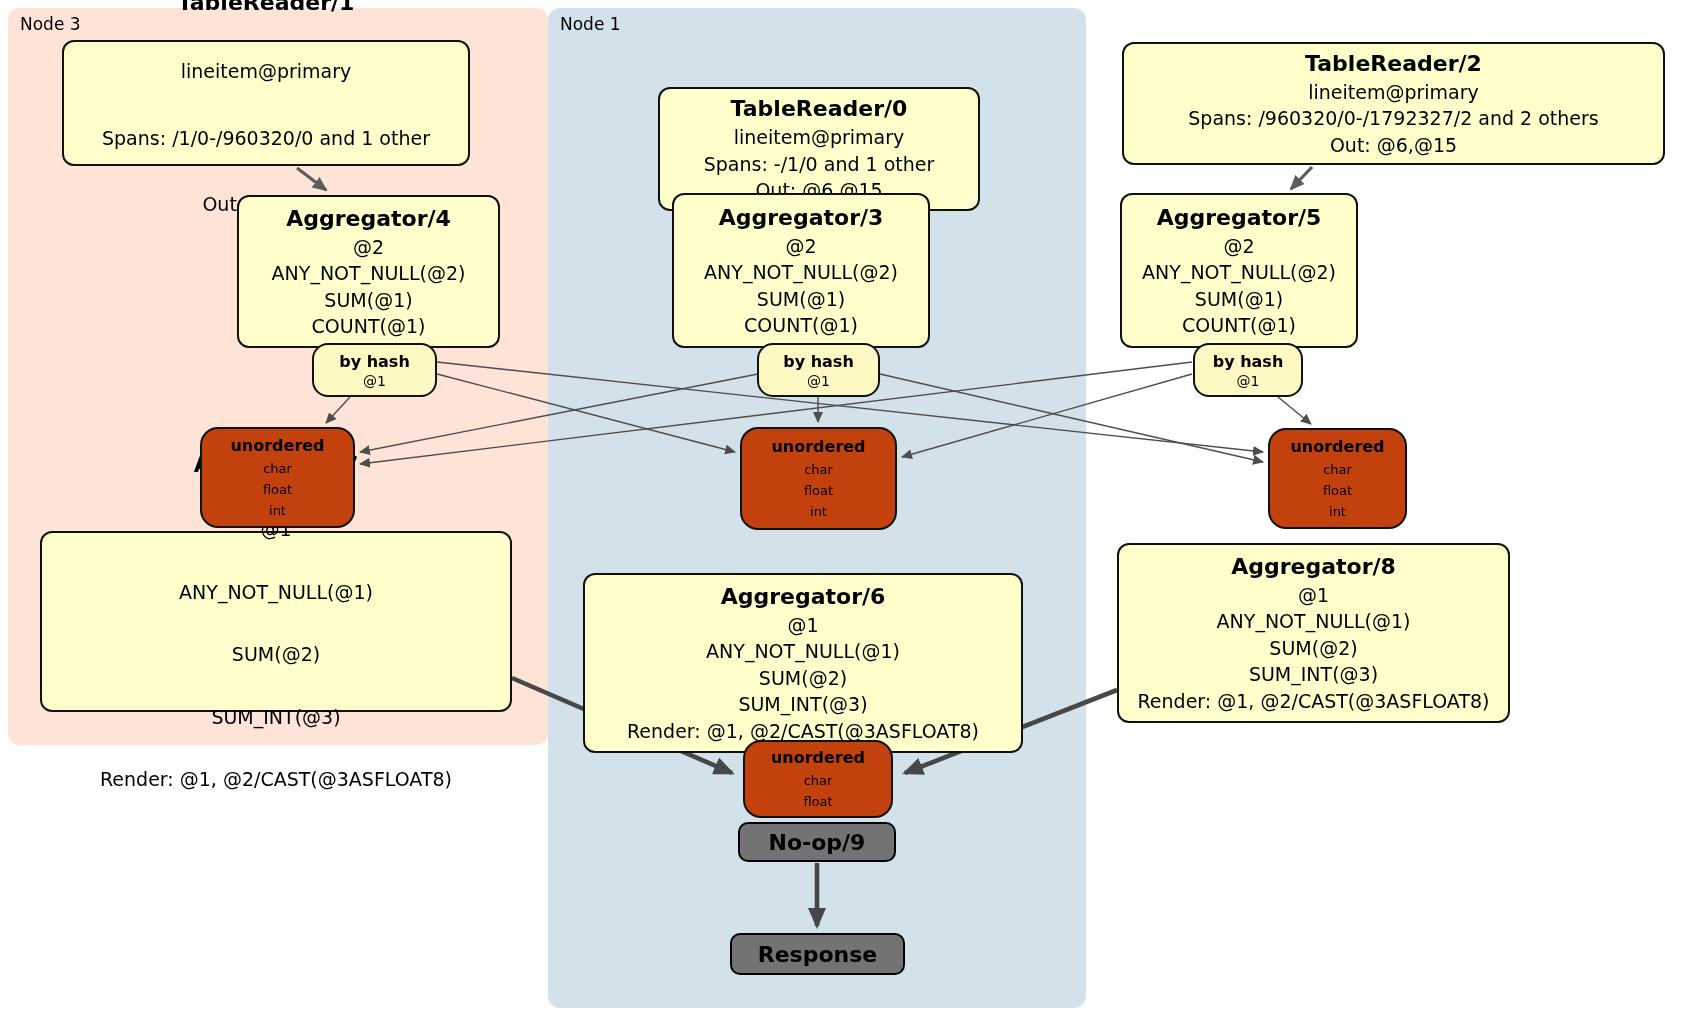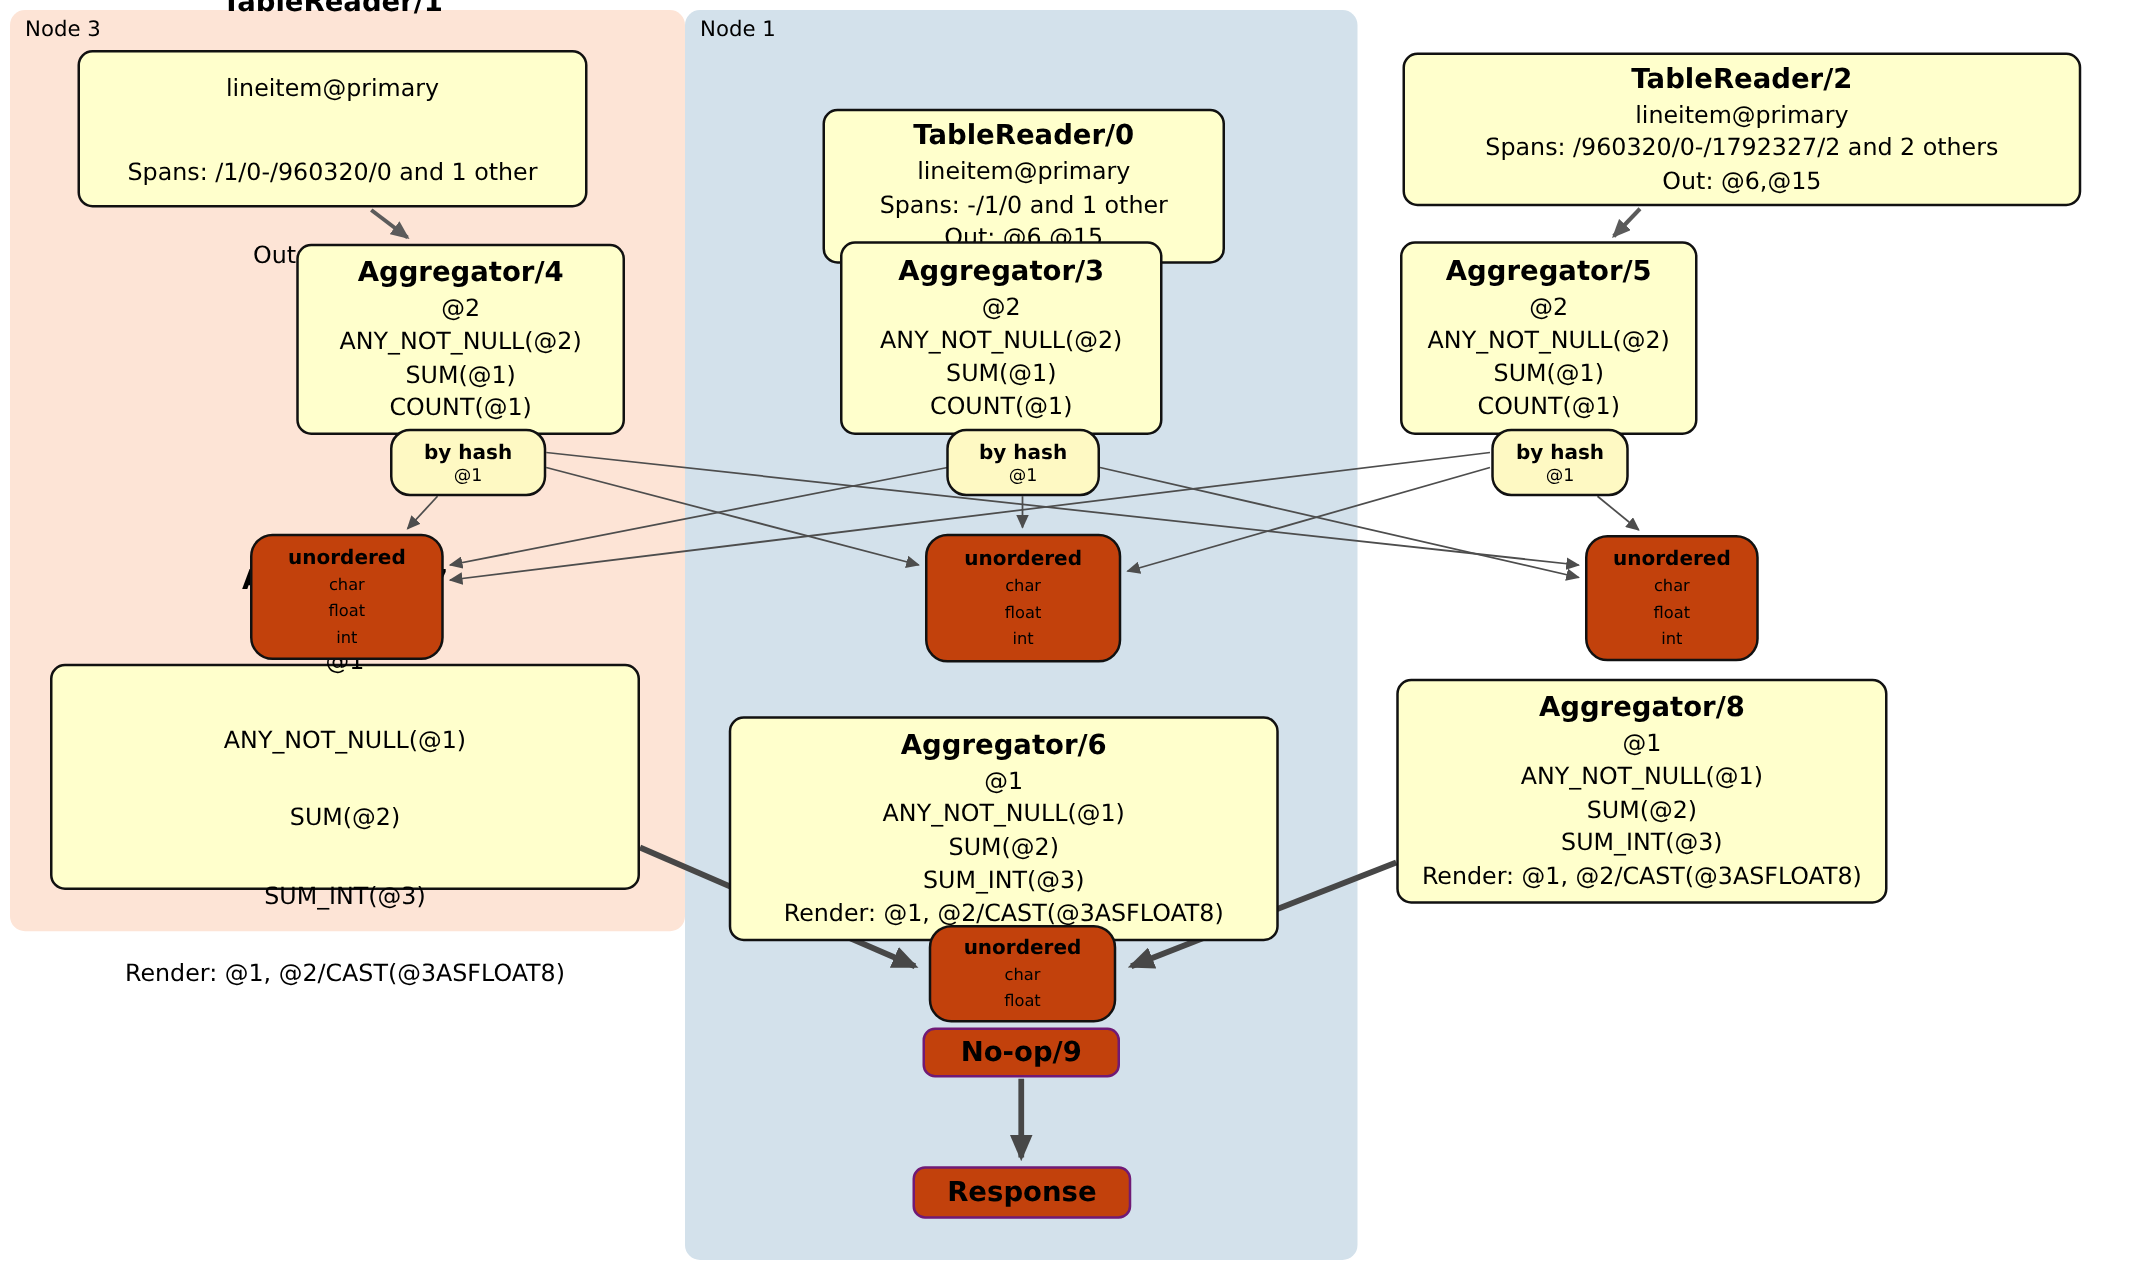--- a/index.html
+++ b/index.html
@@ -15,21 +15,21 @@
        justify-content:center;text-align:center;box-sizing:border-box;}
   .proc{background:#ffffcc;border:2px solid #111;border-radius:12px;}
   .proc-title{font-weight:bold;font-size:22px;line-height:30px;}
   .proc-line{font-size:19px;line-height:26.5px;white-space:nowrap;}
   .router{background:#fef9c3;border:2px solid #111;border-radius:16px;z-index:3;}
   .router-title{font-weight:bold;font-size:16px;line-height:22px;}
   .router-line{font-size:14px;line-height:17px;}
   .sync{background:#c2410c;border:2px solid #111;border-radius:18px;z-index:3;}
   .sync-title{font-weight:bold;font-size:16px;line-height:24px;}
   .sync-line{font-size:13px;line-height:21px;}
-  .mini{background:#c2410c;border:2px solid #701a75;border-radius:10px;}
+  .mini{background:#737373;border:2px solid #000000;border-radius:10px;}
   .mini-title{font-weight:bold;font-size:22px;}
 </style>
 </head>
 <body>
 
 <div id="canvas">
 
   <div class="region" style="left:8px;top:8px;width:540px;height:737px;background:#fde4d6;">
     <div class="region-label">Node 3</div>
   </div>

